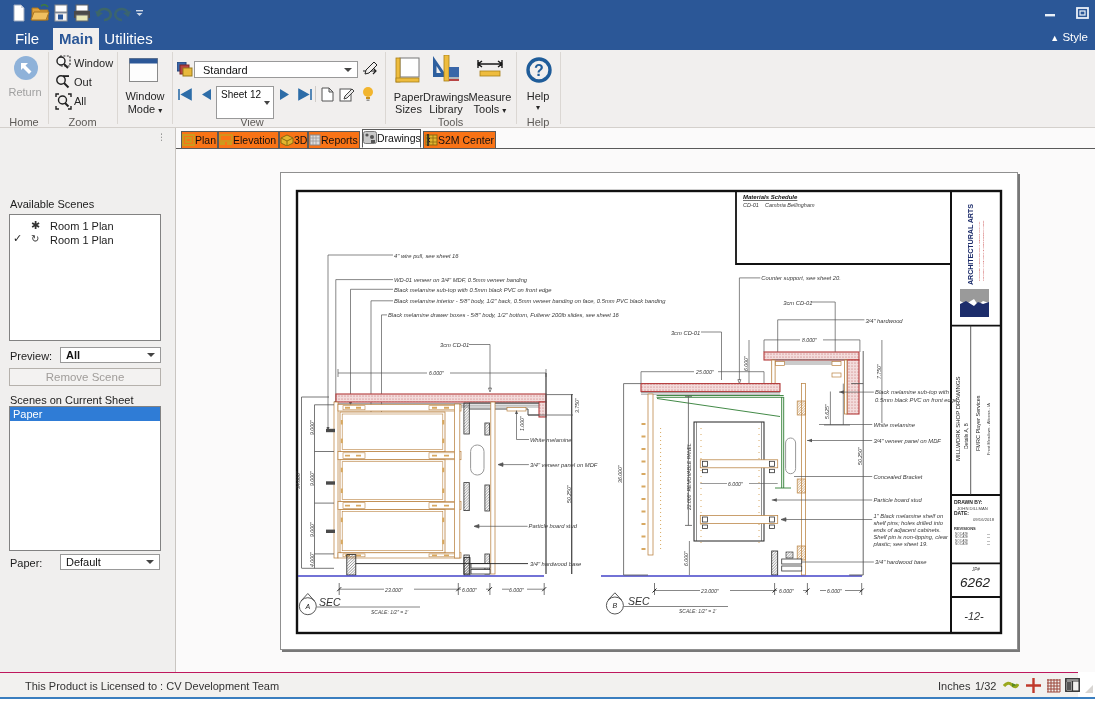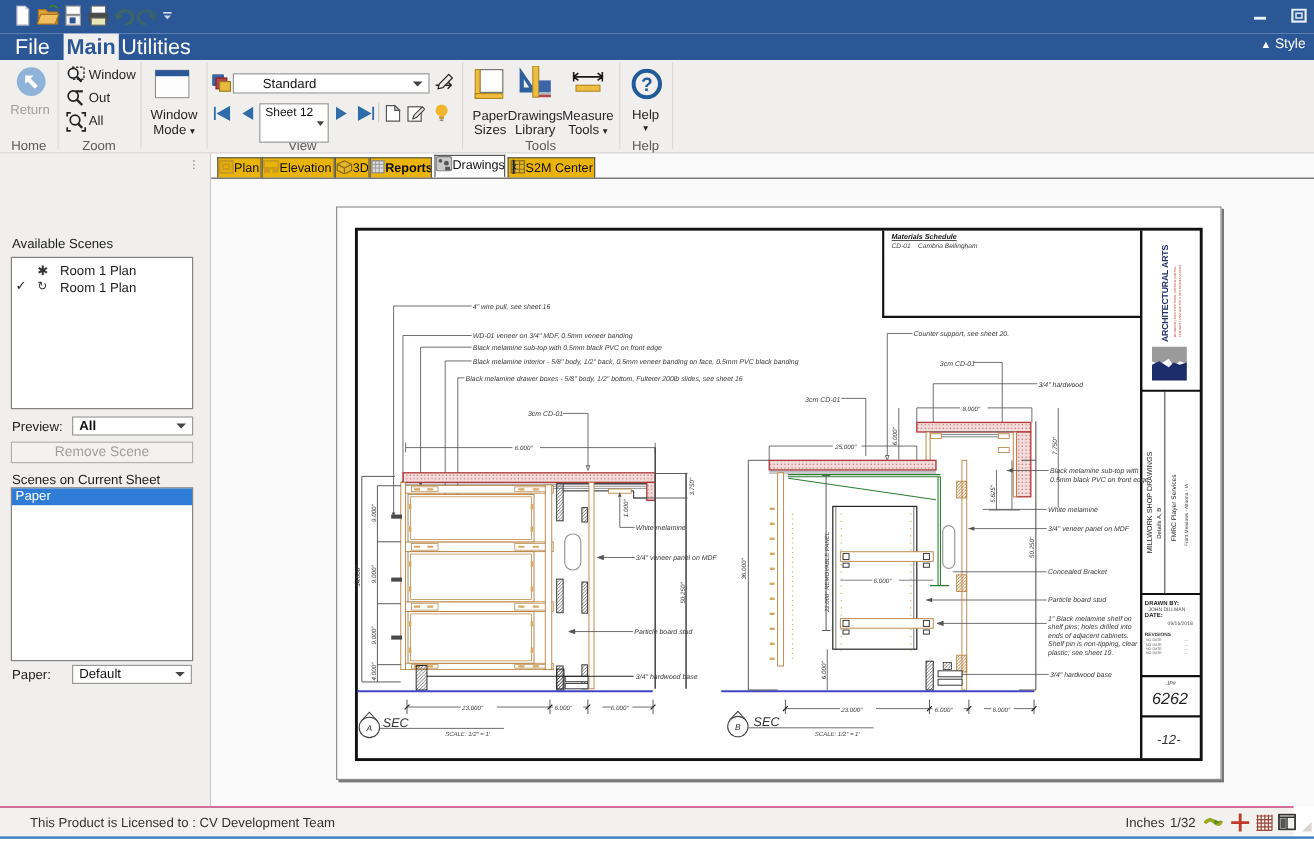--- a/index.html
+++ b/index.html
@@ -4,38 +4,38 @@
 <style>
   html,body{margin:0;padding:0;}
   body{width:1095px;height:705px;overflow:hidden;position:relative;
        font-family:"Liberation Sans", sans-serif;background:#fff;}
   .abs{position:absolute;}
   
   #titlebar{left:0;top:0;width:1095px;height:28px;background:#2b5797;}
   #title{left:0;top:7px;width:1095px;text-align:center;color:#fff;font-size:11.5px;}
   
   #tabrow{left:0;top:28px;width:1095px;height:22px;background:#2b5797;}
-  .rtab{top:0;height:22px;line-height:22px;color:#fff;font-size:18px;text-align:center;}
+  .rtab{top:0;height:22px;line-height:22px;color:#fff;font-size:15px;text-align:center;}
   #tab-main{left:53px;width:46px;background:#f1efee;color:#2b5797;font-weight:bold;}
   #style-btn{right:7px;top:3px;color:#fff;font-size:11.5px;}
   
   #ribbon{left:0;top:50px;width:1095px;height:78px;background:#f1efee;border-bottom:1px solid #d4d0cc;box-sizing:border-box;}
   .gsep{top:2px;width:1px;height:72px;background:#dbd7d3;}
   .glabel{top:66px;font-size:11px;color:#5d5a57;text-align:center;}
   .itxt{font-size:11px;color:#262626;}
   
   #lpanel{left:0;top:128px;width:176px;height:544px;background:#f0efee;border-right:1px solid #c9c5c1;box-sizing:border-box;}
   #cadbtn{left:3px;top:22px;width:167px;height:38px;background:#eae5dc;border:1px solid #bcb7b0;box-sizing:border-box;}
   .plabel{font-size:11px;color:#1c1c1c;}
   .lbox{background:#fff;border:1px solid #828282;box-sizing:border-box;}
   .combo{background:#fff;border:1px solid #999;box-sizing:border-box;font-size:11px;color:#111;}
   .carrow{position:absolute;right:5px;top:50%;margin-top:-2px;width:0;height:0;border-left:4px solid transparent;border-right:4px solid transparent;border-top:4px solid #444;}
   
   #canvas{left:176px;top:128px;width:919px;height:544px;background:#fbfafa;}
-  .dtab{top:3px;height:17px;background:#eab308;border:1px solid #5a5a5a;border-bottom:none;font-size:10.5px;color:#111;line-height:16px;box-sizing:border-box;white-space:nowrap;overflow:hidden;}
+  .dtab{top:3px;height:17px;background:#f97316;border:1px solid #5a5a5a;border-bottom:none;font-size:10.5px;color:#111;line-height:16px;box-sizing:border-box;white-space:nowrap;overflow:hidden;}
   #tabline{left:0;top:20px;width:919px;height:1px;background:#5a5a5a;}
   #paper{left:104px;top:44px;width:738px;height:478px;background:#fff;border:1px solid #909090;box-shadow:2px 2px 0 #787878;box-sizing:border-box;}
   
   #statusbar{left:0;top:672px;width:1078px;height:25px;background:#f2f1ef;border-top:1px solid #be185d;box-sizing:border-box;font-size:11px;color:#333;}
   #blueline{left:0;top:697px;width:1095px;height:2px;background:#3a7ebf;}
 </style>
 </head>
 <body>
 
 <div class="abs" id="titlebar">
@@ -133,21 +133,21 @@
     <rect x="0.5" y="0.5" width="28" height="23" fill="#fdfdfd" stroke="#8a8a8a"></rect>
     <rect x="0.5" y="0.5" width="28" height="5" fill="#2b5797"></rect>
   </svg>
   <div class="abs itxt" style="left:117px;width:56px;top:40px;text-align:center;line-height:13px;">Window<br>Mode&nbsp;<span style="font-size:8px">▾</span></div>
 
   <svg class="abs" style="left:177px;top:12px" width="16" height="15" viewBox="0 0 16 15">
     <rect x="0" y="0" width="9" height="9" fill="#3a66a8" stroke="#26477a"></rect>
     <rect x="3" y="3" width="9" height="9" fill="#b84444" stroke="#7d2626"></rect>
     <rect x="6" y="6" width="9" height="8" fill="#e8b93c" stroke="#9a7a1a"></rect>
   </svg>
-  <div class="abs combo" style="left:194px;top:11px;width:164px;height:17px;line-height:16px;"><span style="margin-left:24px">Standard</span><span class="carrow"></span></div>
+  <div class="abs combo" style="left:194px;top:11px;width:164px;height:17px;line-height:16px;"><span style="margin-left:8px">Standard</span><span class="carrow"></span></div>
   <svg class="abs" style="left:362px;top:11px" width="16" height="16" viewBox="0 0 16 16">
     <path d="M1 10 h13 M11 7 l3 3 l-3 3" fill="none" stroke="#222" stroke-width="1.2"></path>
     <path d="M12 1 l3 3 l-8 8 l-4 1 l1 -4 z" fill="#f1efee" stroke="#222" stroke-width="1"></path>
   </svg>
   <div class="abs" style="left:176px;top:36px;width:210px;height:18px;">
     <svg class="abs" style="left:2px;top:2px" width="14" height="13" viewBox="0 0 14 13">
         <path d="M1 1 v11 M13 1.5 l-9 5 l9 5 z" fill="#2e6da8" stroke="#2e6da8" stroke-width="1.6"></path>
       </svg>
     <svg class="abs" style="left:25px;top:2px" width="11" height="13" viewBox="0 0 11 13">
         <path d="M10 1 l-9 5.5 l9 5.5 z" fill="#2e6da8"></path>
@@ -230,21 +230,21 @@
       </svg>Plan</div>
   <div class="abs dtab" style="left:42px;width:61px;"><svg style="vertical-align:-2px" width="14" height="12" viewBox="0 0 14 12">
         <rect x="1" y="1" width="12" height="6" fill="none" stroke="#cc9a1e" stroke-width="1.6"></rect>
         <rect x="1" y="8" width="5" height="3" fill="#cc9a1e"></rect>
         <rect x="8" y="8" width="5" height="3" fill="#cc9a1e"></rect>
       </svg>Elevation</div>
   <div class="abs dtab" style="left:103px;width:29px;"><svg style="vertical-align:-2px" width="14" height="12" viewBox="0 0 14 12">
         <path d="M1 4 l6 -3 l6 3 v5 l-6 3 l-6 -3 z" fill="#e3b52f" stroke="#8a6a10"></path>
         <path d="M1 4 l6 3 l6 -3 M7 7 v5" fill="none" stroke="#8a6a10"></path>
       </svg>3D</div>
-  <div class="abs dtab" style="left:132px;width:52px;font-weight:bold;"><svg style="vertical-align:-2px" width="12" height="12" viewBox="0 0 12 12">
+  <div class="abs dtab" style="left:132px;width:52px;"><svg style="vertical-align:-2px" width="12" height="12" viewBox="0 0 12 12">
         <rect x="1" y="1" width="10" height="10" fill="#dcdcdc" stroke="#888"></rect>
         <path d="M1 4 h10 M1 7 h10 M4 1 v10 M7 1 v10" stroke="#999" stroke-width="0.8"></path>
       </svg>Reports</div>
   <div class="abs dtab" style="left:186px;width:59px;background:#fff;top:1px;height:19px;border-bottom:1px solid #fff;"><svg style="vertical-align:-2px" width="14" height="13" viewBox="0 0 14 13">
         <rect x="0.5" y="0.5" width="13" height="12" rx="2" fill="#c9c9c9" stroke="#7a7a7a"></rect>
         <circle cx="4" cy="4" r="1.6" fill="#555"></circle>
         <circle cx="9" cy="6" r="2" fill="#555"></circle>
         <rect x="8" y="9" width="4" height="3" fill="#555"></rect>
       </svg>Drawings</div>
   <div class="abs dtab" style="left:247px;width:73px;"><svg style="vertical-align:-2px" width="14" height="12" viewBox="0 0 14 12">

